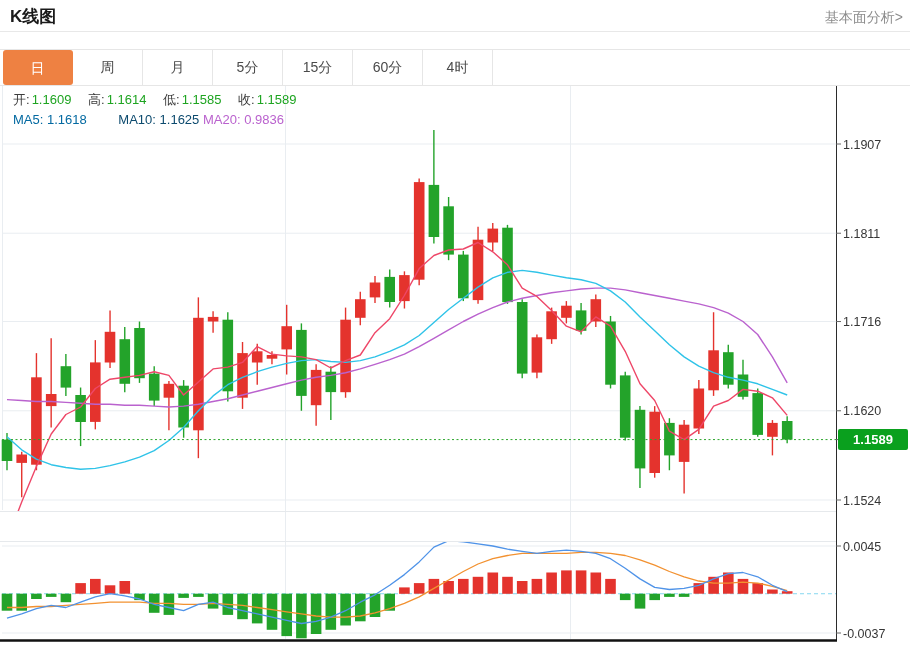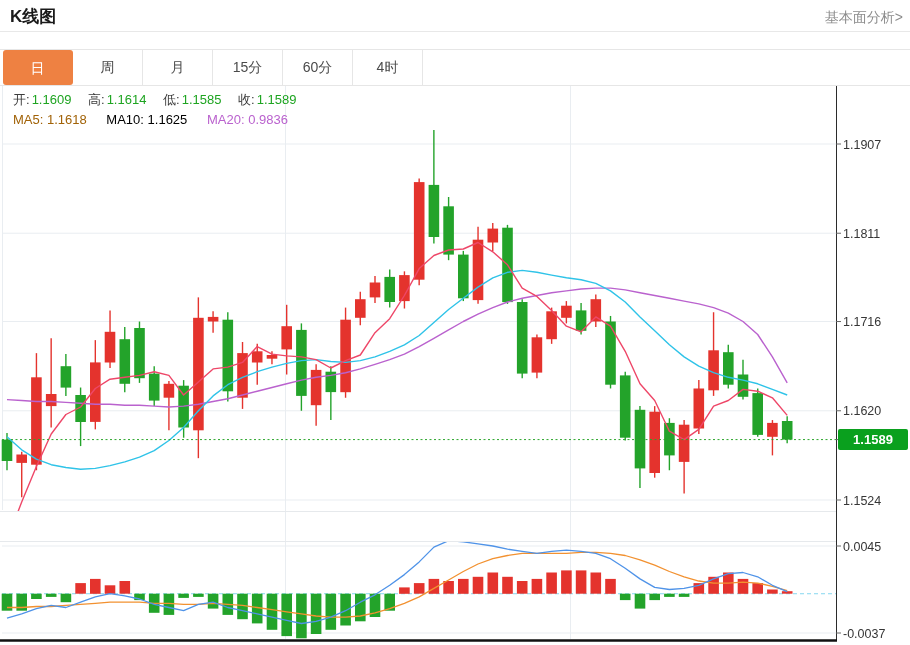--- a/index.html
+++ b/index.html
@@ -14,40 +14,41 @@
        text-align:center;line-height:35px;font-size:14px;color:#4a4a4a;cursor:pointer;background:#fff;}
   .tab.active{background:#ee8142;color:#fff;border-radius:3px;border-right-color:transparent;line-height:36px;}
   svg.chart{position:absolute;left:0;top:0;width:910px;height:645px;z-index:1;}
   .legend{position:absolute;z-index:2;white-space:nowrap;font-size:13px;text-align:center;}
   .legend .pair{margin-right:13px;}
   .legend .lbl{color:#3c3c3c;}
   .legend .val{color:#1ea421;margin-left:2px;}
   .legend-ohlc{left:13px;top:91px;}
   .legend-ma{left:13px;top:112px;}
   .legend-macd{left:17px;top:517px;}
-  .c-ma5{color:#a16207;margin-right:16px;}
-  .c-ma10{color:#000000;margin-right:16px;}
+  .c-ma5{color:#0369a1;margin-right:28px;}
+  .c-ma10{color:#0c4a6e;}
   .c-ma20{color:#ba62ce;}
   .c-macd{color:#e3564e;margin-right:16px;}
   .c-diff{color:#4f93e8;margin-right:16px;}
   .c-dea{color:#f29130;}
 </style>
 </head>
 <body>
 
 <div class="page">
   <div class="header">
     <span class="title">K线图</span>
     <a class="link">基本面分析&gt;</a>
   </div>
 
   <div class="tabbar">
     <div class="tab active">日</div>
     <div class="tab">周</div>
     <div class="tab">月</div>
+    <div class="tab">5分</div>
     <div class="tab">15分</div>
     <div class="tab">60分</div>
     <div class="tab">4时</div>
   </div>
 
   <svg class="chart" id="chart-svg" viewBox="0 0 910 645">
       <defs>
         <clipPath id="cm">
           <rect x="0" y="86" width="836" height="425"></rect>
         </clipPath>

